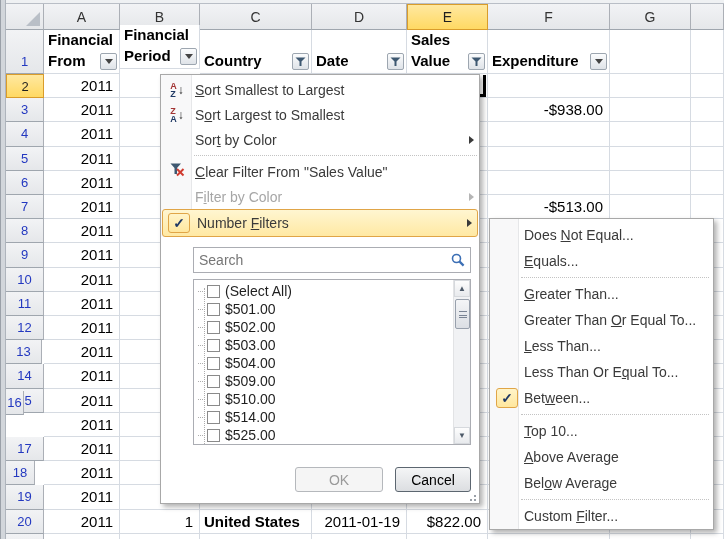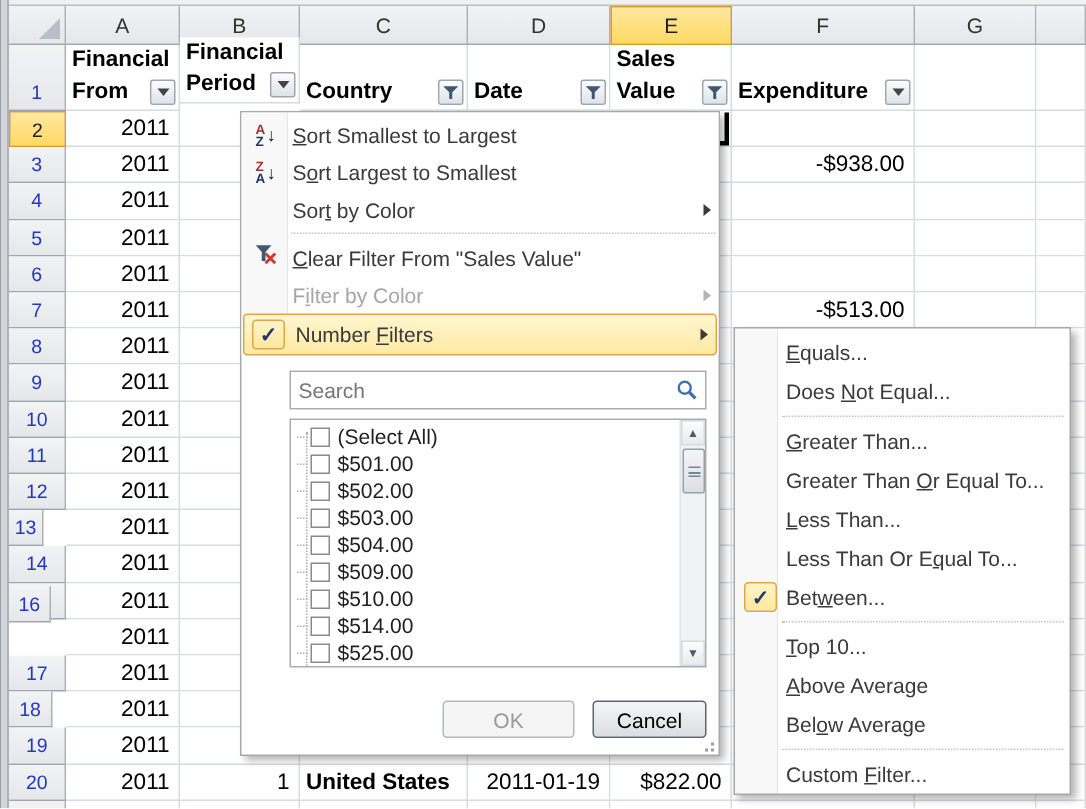--- a/index.html
+++ b/index.html
@@ -251,21 +251,21 @@
       <div class="cell num" style="left: 691px; top: 291.8px; width: 33px; height: 24.2px; position: absolute;"></div>
       <div class="hdr rowhdr" style="left: 6px; top: 316px; width: 38px; height: 24.2px; position: absolute;">12</div>
       <div class="cell num" style="left: 44px; top: 316px; width: 76px; height: 24.2px; position: absolute;">2011</div>
       <div class="cell num" style="left: 120px; top: 316px; width: 80px; height: 24.2px; position: absolute;"></div>
       <div class="cell txt" style="left: 200px; top: 316px; width: 112px; height: 24.2px; position: absolute;"></div>
       <div class="cell num" style="left: 312px; top: 316px; width: 95px; height: 24.2px; position: absolute;"></div>
       <div class="cell num" style="left: 407px; top: 316px; width: 81px; height: 24.2px; position: absolute;"></div>
       <div class="cell num" style="left: 488px; top: 316px; width: 122px; height: 24.2px; position: absolute;"></div>
       <div class="cell num" style="left: 610px; top: 316px; width: 81px; height: 24.2px; position: absolute;"></div>
       <div class="cell num" style="left: 691px; top: 316px; width: 33px; height: 24.2px; position: absolute;"></div>
-      <div class="hdr rowhdr" style="left: 6px; top: 340.2px; width: 23px; height: 24.2px; position: absolute;">13</div>
+      <div class="hdr rowhdr" style="left: 6px; top: 340.2px; width: 36px; height: 24.2px; position: absolute;">13</div>
       <div class="cell num" style="left: 44px; top: 340.2px; width: 76px; height: 24.2px; position: absolute;">2011</div>
       <div class="cell num" style="left: 120px; top: 340.2px; width: 80px; height: 24.2px; position: absolute;"></div>
       <div class="cell txt" style="left: 200px; top: 340.2px; width: 112px; height: 24.2px; position: absolute;"></div>
       <div class="cell num" style="left: 312px; top: 340.2px; width: 95px; height: 24.2px; position: absolute;"></div>
       <div class="cell num" style="left: 407px; top: 340.2px; width: 81px; height: 24.2px; position: absolute;"></div>
       <div class="cell num" style="left: 488px; top: 340.2px; width: 122px; height: 24.2px; position: absolute;"></div>
       <div class="cell num" style="left: 610px; top: 340.2px; width: 81px; height: 24.2px; position: absolute;"></div>
       <div class="cell num" style="left: 691px; top: 340.2px; width: 33px; height: 24.2px; position: absolute;"></div>
       <div class="hdr rowhdr" style="left: 6px; top: 364.4px; width: 38px; height: 24.2px; position: absolute;">14</div>
       <div class="cell num" style="left: 44px; top: 364.4px; width: 76px; height: 24.2px; position: absolute;">2011</div>
@@ -278,21 +278,21 @@
       <div class="cell num" style="left: 691px; top: 364.4px; width: 33px; height: 24.2px; position: absolute;"></div>
       <div class="hdr rowhdr" style="left: 6px; top: 388.6px; width: 38px; height: 24.2px; position: absolute;">15</div>
       <div class="cell num" style="left: 44px; top: 388.6px; width: 76px; height: 24.2px; position: absolute;">2011</div>
       <div class="cell num" style="left: 120px; top: 388.6px; width: 80px; height: 24.2px; position: absolute;"></div>
       <div class="cell txt" style="left: 200px; top: 388.6px; width: 112px; height: 24.2px; position: absolute;"></div>
       <div class="cell num" style="left: 312px; top: 388.6px; width: 95px; height: 24.2px; position: absolute;"></div>
       <div class="cell num" style="left: 407px; top: 388.6px; width: 81px; height: 24.2px; position: absolute;"></div>
       <div class="cell num" style="left: 488px; top: 388.6px; width: 122px; height: 24.2px; position: absolute;"></div>
       <div class="cell num" style="left: 610px; top: 388.6px; width: 81px; height: 24.2px; position: absolute;"></div>
       <div class="cell num" style="left: 691px; top: 388.6px; width: 33px; height: 24.2px; position: absolute;"></div>
-      <div class="hdr rowhdr" style="left: 6px; top: 391px; width: 28px; height: 24.2px; position: absolute;">16</div>
+      <div class="hdr rowhdr" style="left: 6px; top: 391px; width: 18px; height: 24.2px; position: absolute;">16</div>
       <div class="cell num" style="left: 44px; top: 412.8px; width: 76px; height: 24.2px; position: absolute;">2011</div>
       <div class="cell num" style="left: 120px; top: 412.8px; width: 80px; height: 24.2px; position: absolute;"></div>
       <div class="cell txt" style="left: 200px; top: 412.8px; width: 112px; height: 24.2px; position: absolute;"></div>
       <div class="cell num" style="left: 312px; top: 412.8px; width: 95px; height: 24.2px; position: absolute;"></div>
       <div class="cell num" style="left: 407px; top: 412.8px; width: 81px; height: 24.2px; position: absolute;"></div>
       <div class="cell num" style="left: 488px; top: 412.8px; width: 122px; height: 24.2px; position: absolute;"></div>
       <div class="cell num" style="left: 610px; top: 412.8px; width: 81px; height: 24.2px; position: absolute;"></div>
       <div class="cell num" style="left: 691px; top: 412.8px; width: 33px; height: 24.2px; position: absolute;"></div>
       <div class="hdr rowhdr" style="left: 6px; top: 437px; width: 38px; height: 24.2px; position: absolute;">17</div>
       <div class="cell num" style="left: 44px; top: 437px; width: 76px; height: 24.2px; position: absolute;">2011</div>
@@ -479,25 +479,25 @@
     <div class="grip">
         <i></i>
         <i></i>
         <i></i>
       </div>
   </div>
 
   <div class="panel" id="submenu">
       <div class="sm-row">
         <div class="gut"></div>
+        <div class="mlabel">Does <u>N</u>ot Equal...</div>
+      </div>
+      <div class="sm-row">
+        <div class="gut"></div>
         <div class="mlabel"><u>E</u>quals...</div>
-      </div>
-      <div class="sm-row">
-        <div class="gut"></div>
-        <div class="mlabel">Does <u>N</u>ot Equal...</div>
       </div>
       <div class="sm-sep"></div>
       <div class="sm-row">
         <div class="gut"></div>
         <div class="mlabel"><u>G</u>reater Than...</div>
       </div>
       <div class="sm-row">
         <div class="gut"></div>
         <div class="mlabel">Greater Than <u>O</u>r Equal To...</div>
       </div>

